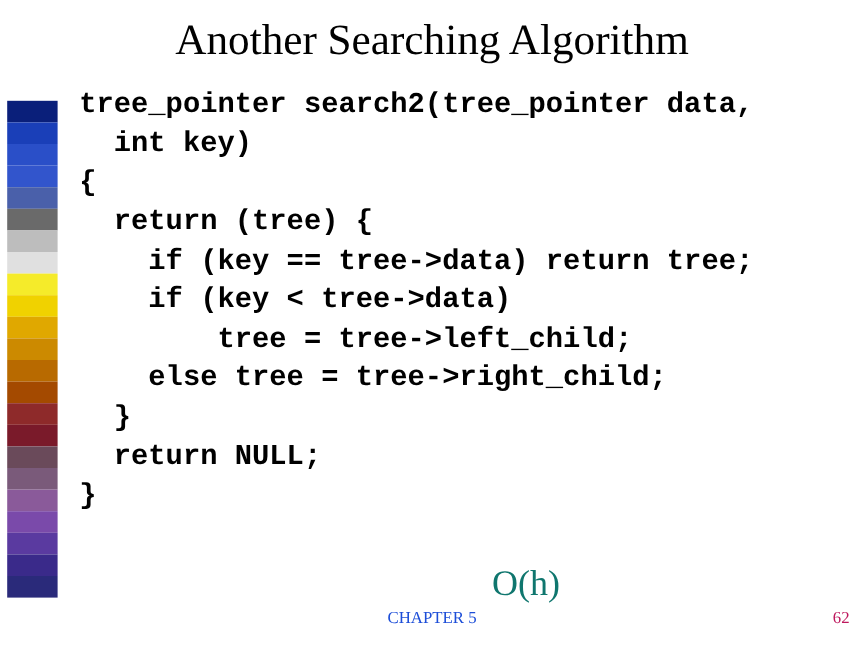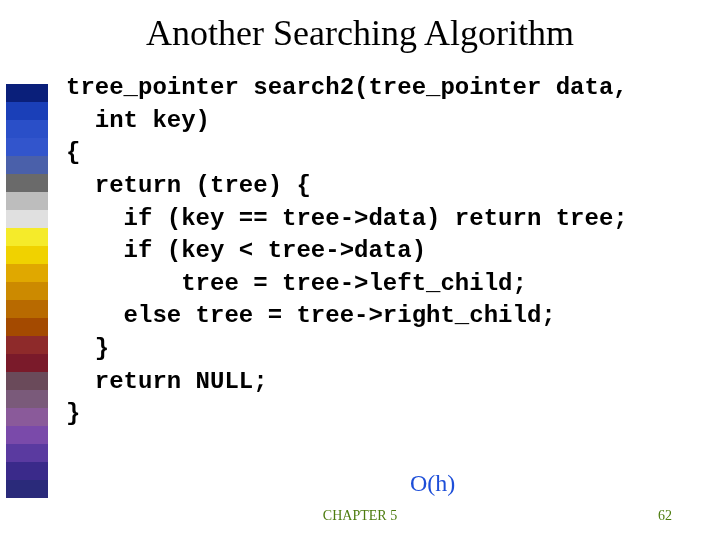--- a/index.html
+++ b/index.html
@@ -41,40 +41,40 @@
     font-size: 24px;
     line-height: 1.36;
     white-space: pre;
     color: #000;
   }
   .complexity {
     position: absolute;
     left: 410px;
     top: 470px;
     font-family: "Times New Roman", Times, serif;
-    font-size: 24px;
+    font-size: 30px;
     font-weight: normal;
-    color: #1d4ed8;
+    color: #0f766e;
   }
   .footer-center {
     position: absolute;
     left: 50%;
     transform: translateX(-50%);
     top: 508px;
     font-family: "Times New Roman", Times, serif;
     font-size: 14px;
-    color: #4d7c0f;
+    color: #1d4ed8;
   }
   .footer-right {
     position: absolute;
-    right: 48px;
+    right: 12px;
     top: 508px;
     font-family: "Times New Roman", Times, serif;
     font-size: 14px;
-    color: #4d7c0f;
+    color: #be185d;
   }
 </style>
 </head>
 <body>
 
 <h1 class="title">Another Searching Algorithm</h1>
 
 <div class="sidebar">
     <div class="block" style="background: rgb(10, 31, 122);"></div>
     <div class="block" style="background: rgb(26, 63, 184);"></div>

